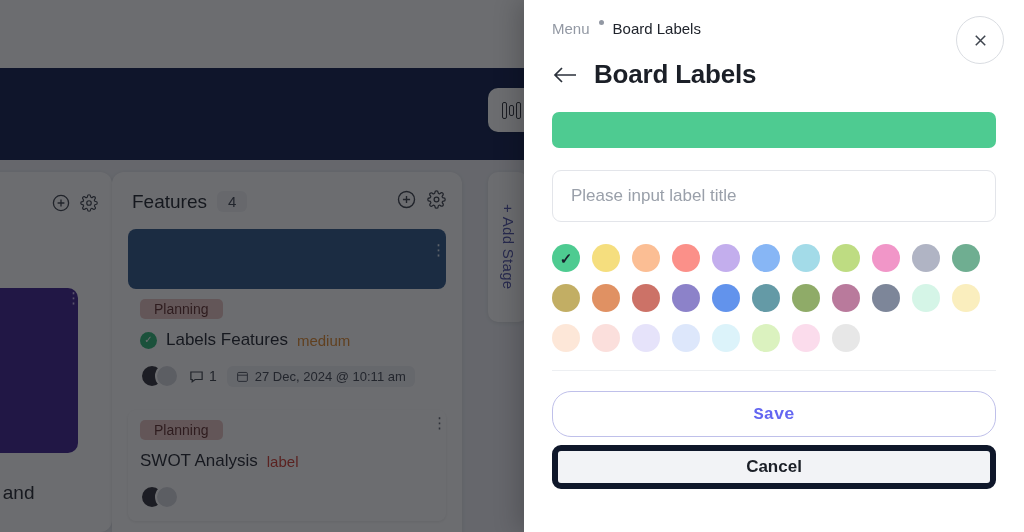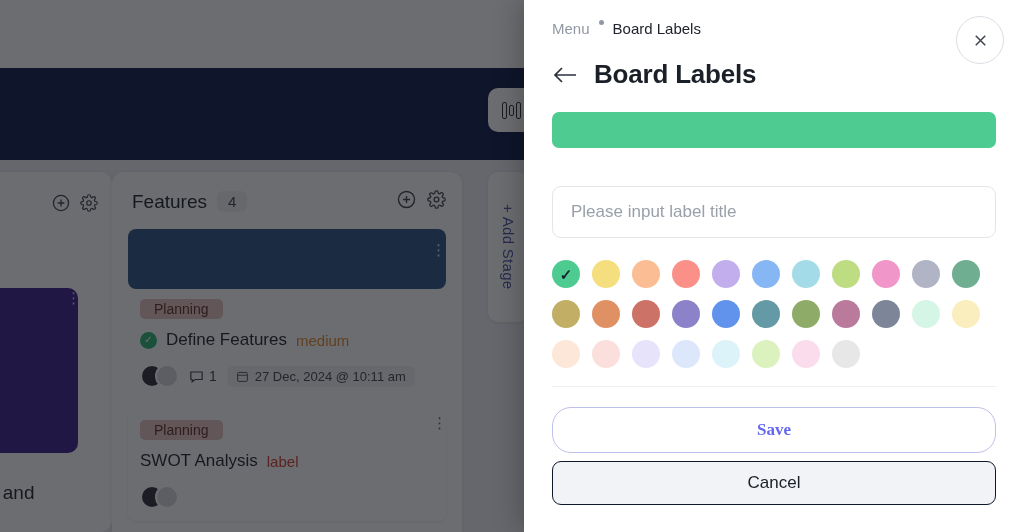--- a/index.html
+++ b/index.html
@@ -172,21 +172,21 @@
     display:flex; align-items:center; gap:16px; padding:22px 28px 0 28px;
   }
   .back-arrow{ color:#2b313b; display:flex; align-items:center; }
   .panel-title{ font-size:26px; font-weight:700; color:#1b1f27; letter-spacing:-.2px; }
 
   .panel-body{ padding:22px 28px 0 28px; }
   .preview-bar{
     height:36px; border-radius:7px; background:#4ecb91;
   }
   .label-input{
-    margin-top:38px; width:100%; height:52px;
+    margin-top:22px; width:100%; height:52px;
     border:1px solid #e3e5ea; border-radius:9px;
     padding:0 18px; font-size:17px; color:#8b5cf6;
     font-family:"Liberation Sans", sans-serif; background:#fff; outline:none;
   }
   .label-input::placeholder{ color:#9aa0aa; }
 
   .swatches{
     margin-top:22px; display:flex; flex-wrap:wrap; gap:12px 12px; width:452px;
   }
   .swatch{
@@ -200,26 +200,26 @@
 
   .divider{
     margin:18px 28px 0 28px; height:1px; background:#edeff2;
   }
 
   .panel-actions{ padding:20px 28px 0 28px; }
   .btn-save{
     width:100%; height:46px; border-radius:19px;
     border:1px solid #bfc0ea; background:#ffffff;
     color:#6366f1; font-size:17px; font-weight:600;
-    font-family:Liberation Serif, serif; cursor:pointer;
+    font-family:Liberation Mono, monospace; cursor:pointer;
   }
   .btn-cancel{
     margin-top:8px; width:100%; height:44px; border-radius:9px;
-    border:1px solid #0f172a; background:#f2f3f6;
-    color:#1b1f27; font-size:17px; font-weight:400;
+    border:6px solid #0f172a; background:#f2f3f6;
+    color:#1b1f27; font-size:17px; font-weight:700;
     font-family:"Liberation Sans", sans-serif; cursor:pointer;
   }
 </style>
 </head>
 <body>
 
 <div id="app">
 
   <div class="board-bg">
     <div class="board-topbar"></div>
@@ -278,21 +278,21 @@
       </div>
 
       <div class="card-blue">
         <div class="vdots">⋮</div>
       </div>
 
       <div class="task-card">
         <span class="chip-planning">Planning</span>
         <div class="task-row">
           <span class="check-circle">✓</span>
-          <span class="task-name">Define Features</span>
+          <span class="task-name">Labels Features</span>
           <span class="prio medium">medium</span>
         </div>
         <div class="meta-row">
           <span class="avatars">
             <span class="av"></span>
             <span class="av two"></span>
           </span>
           <span class="cmt">
             <svg width="15" height="15" viewBox="0 0 16 16" fill="none" stroke="#3b4049" stroke-width="1.3">
               <path d="M2 3.2h12v8H6.5L3.4 13.6V11.2H2z"></path>

